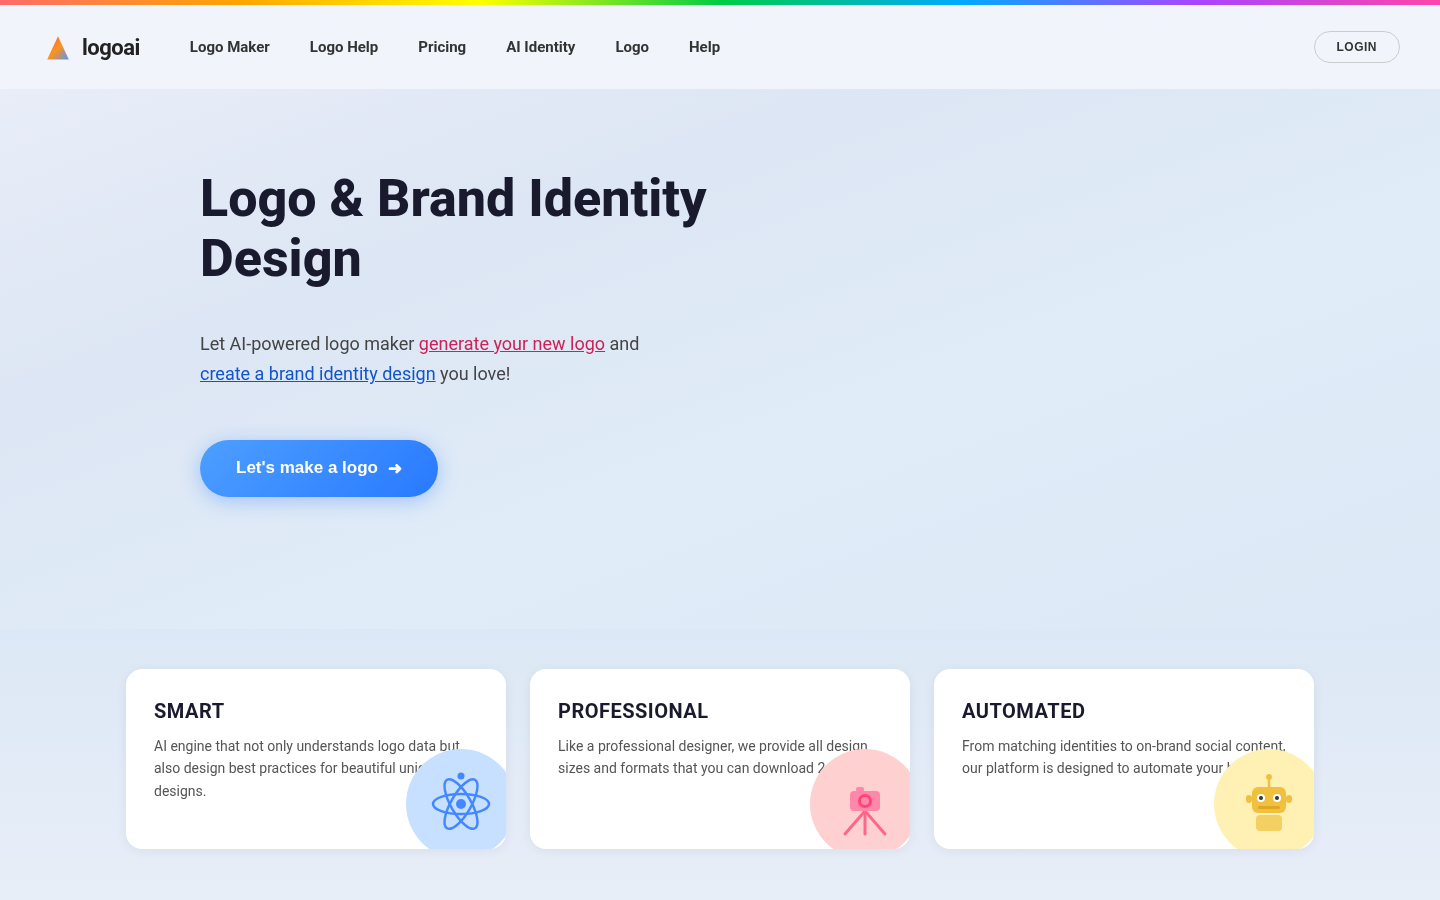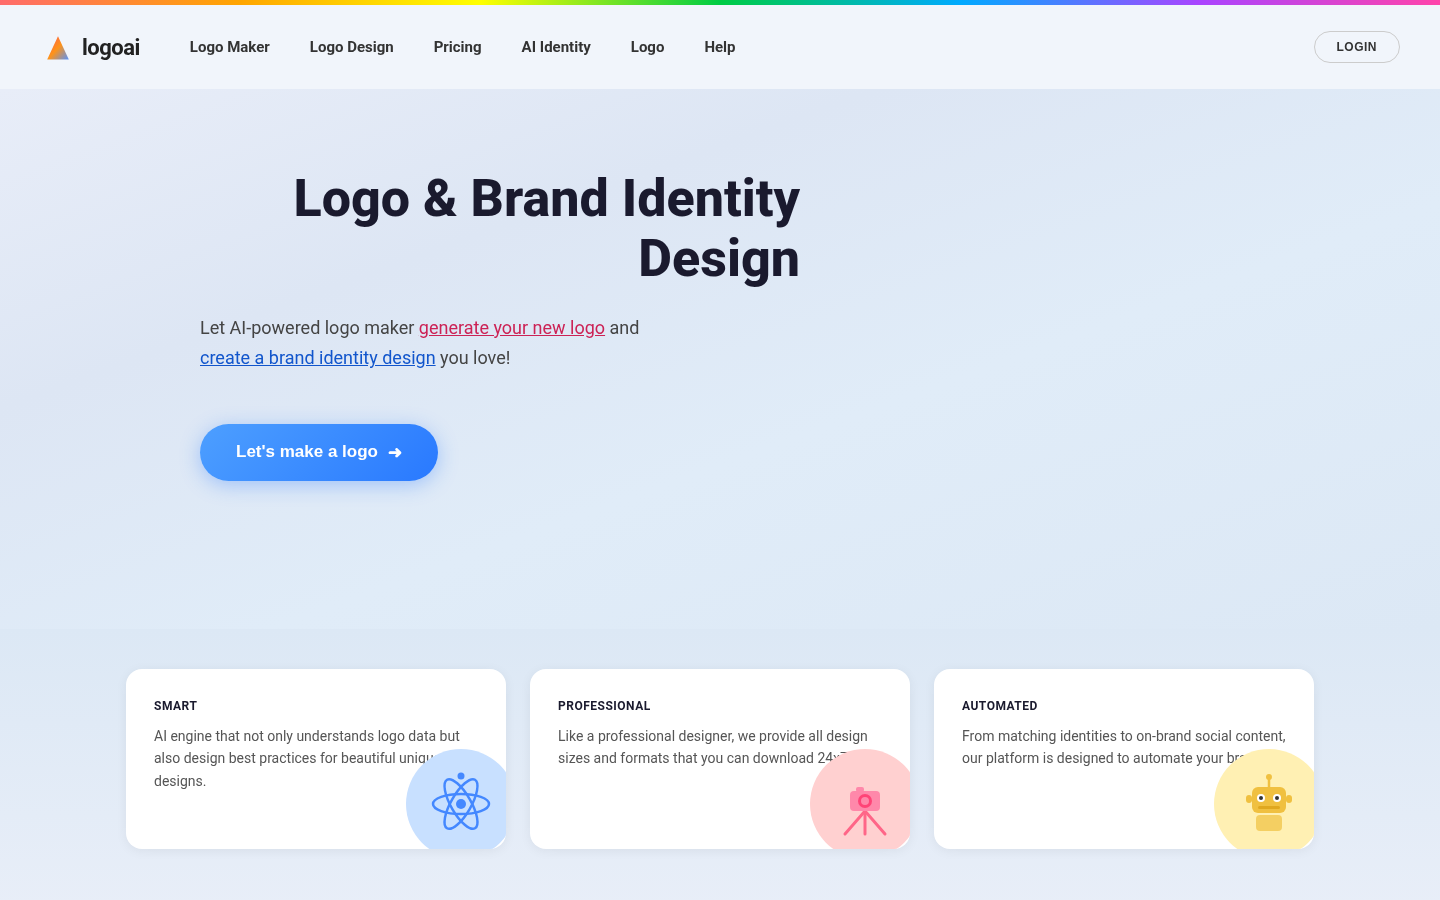--- a/index.html
+++ b/index.html
@@ -81,22 +81,21 @@
       min-height: 540px;
       position: relative;
     }
 
     .hero h1 {
       font-size: 52px;
       font-weight: 800;
       color: #1a1a2e;
       line-height: 1.15;
       max-width: 600px;
-      margin-bottom: 24px;
-      text-align: right;
+      margin-bottom: 40px;
     }
 
     .hero-subtitle {
       font-size: 18px;
       color: #444;
       line-height: 1.7;
       max-width: 520px;
       margin-bottom: 50px;
     }
 
@@ -150,21 +149,21 @@
       box-shadow: 0 2px 12px rgba(0,0,0,0.06);
       position: relative;
       overflow: hidden;
     }
 
     .feature-content {
       flex: 1;
     }
 
     .feature-title {
-      font-size: 12px;
+      font-size: 20px;
       font-weight: 700;
       color: #1a1a2e;
       margin-bottom: 12px;
       letter-spacing: 0.5px;
     }
 
     .feature-desc {
       font-size: 14px;
       color: #555;
       line-height: 1.6;
@@ -215,21 +214,21 @@
           <stop offset="0%" style="stop-color:#ff4444"></stop>
           <stop offset="50%" style="stop-color:#ff8800"></stop>
           <stop offset="100%" style="stop-color:#4488ff"></stop>
         </linearGradient>
       </defs>
     </svg>
     <span class="logo-text">logoai</span>
   </a>
   <div class="nav-links">
     <a class="nav-link" href="#">Logo Maker</a>
-    <a class="nav-link" href="#">Logo Design</a>
+    <a class="nav-link" href="#">Logo Help</a>
     <a class="nav-link" href="#">Pricing</a>
     <a class="nav-link" href="#">AI Identity</a>
     <a class="nav-link" href="#">Logo</a>
     <a class="nav-link" href="#">Help</a>
   </div>
   <button class="login-btn">LOGIN</button>
 </nav>
 
 <section class="hero">
   <h1>Logo &amp; Brand Identity Design</h1>

